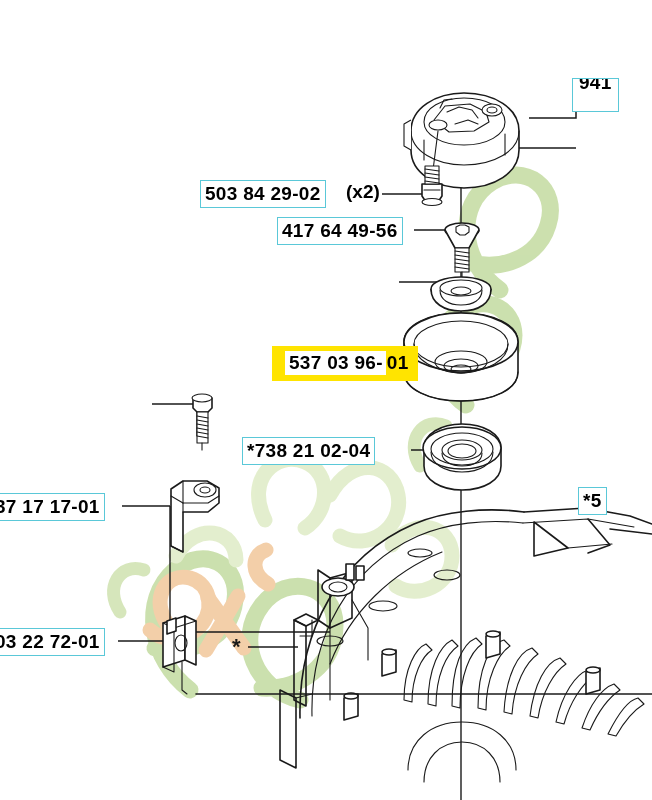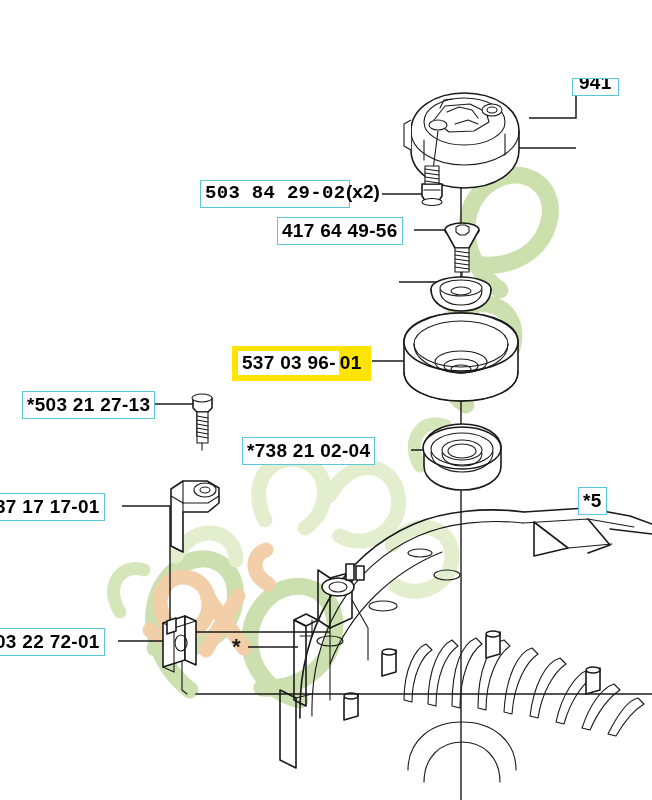--- a/index.html
+++ b/index.html
@@ -35,21 +35,22 @@
     font-weight: 700;
     font-size: 19px;
     line-height: 1;
     letter-spacing: 0.3px;
     padding: 3px 4px 4px 4px;
     white-space: nowrap;
   }
   .label.hl {
     border: none;
     background: #ffe400;
-    padding: 5px 9px 6px 6px;
+    padding: 5px 9px 6px 13px;
+    margin-left: 40px;
   }
   .label.hl .inner {
     display: inline-block;
     background: #ffffff;
     padding: 2px 3px 3px 4px;
   }
   .label.hl .tail {
     display: inline-block;
     padding-left: 1px;
   }
@@ -291,45 +292,42 @@
       <path class="lnt" d="M424 782 C 424 758, 440 742, 462 742 C 484 742, 500 758, 500 782"></path>
 
       <path class="ln" d="M280 690 L 280 760 L 296 768 L 296 698 Z" fill="#fff"></path>
       <path class="lnt" d="M296 698 L 312 694"></path>
       <path class="ln" d="M196 694 L 652 694" stroke="none"></path>
     </g>
 
     <text x="232" y="654" font-family="Liberation Sans, sans-serif" font-size="22" font-weight="700" fill="#1a1a1a">*</text>
   </svg>
 
-  <div class="label" style="left:572px; top:78px; padding:3px 6px 4px 6px; overflow:hidden; height:18px;">
+  <div class="label" style="left:572px; top:78px; padding:3px 6px 4px 6px; overflow:hidden; height:34px;">
     <span style="position:relative; top:-9px; display:inline-block;">941</span>
   </div>
 
-  <div class="label" style="left:200px; top:180px;font-family:Liberation Mono, monospace;">
+  <div class="label" style="left:200px; top:180px;">
     <span>503 84 29-02</span>
   </div>
   <div style="position:absolute; left:338px; top:181px; font-family:'Liberation Sans',sans-serif; font-weight:700; font-size:19px; color:#000;margin-left:8px;">(x2)</div>
 
   <div class="label" style="left:277px; top:217px;">
     <span>417 64 49-56</span>
   </div>
 
 
   <div class="label hl" style="left:232px; top:346px;">
     <span class="inner">537 03 96-</span><span class="tail">01</span>
   </div>
 
   <div class="label" style="left:242px; top:437px;">
     <span>*738 21 02-04</span>
   </div>
 
-  <div class="label" style="left:22px; top:391px;">
-    <span>*503 21 27-13</span>
-  </div>
 
   <div class="label" style="left:-10px; top:493px;">
     <span>37 17 17-01</span>
   </div>
 
   <div class="label" style="left:-10px; top:628px;">
     <span>03 22 72-01</span>
   </div>
 
   <div class="label" style="left:578px; top:487px;">

